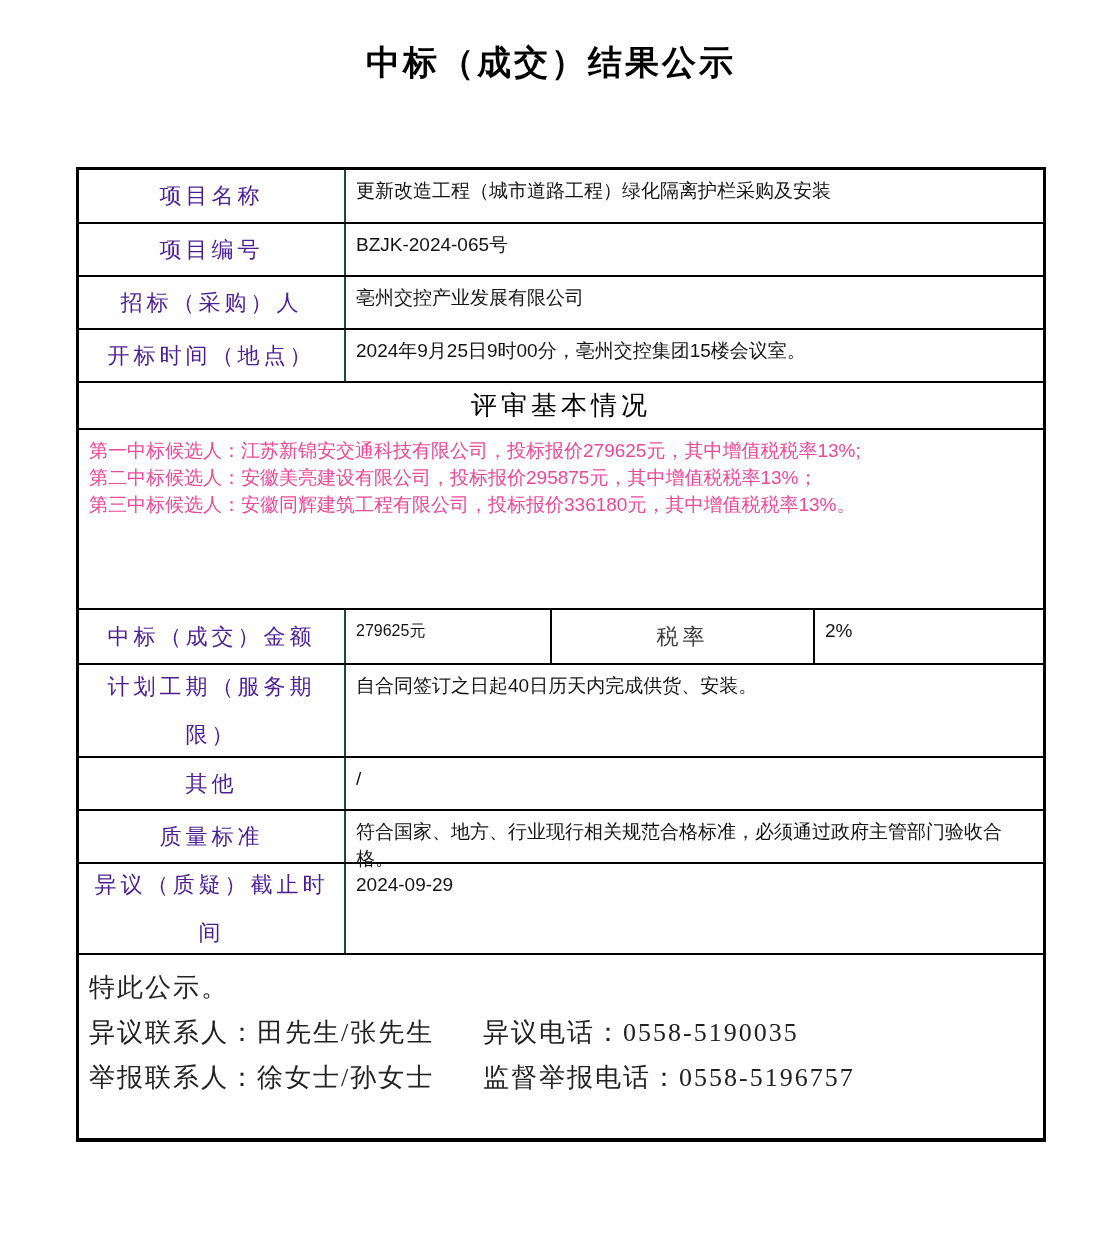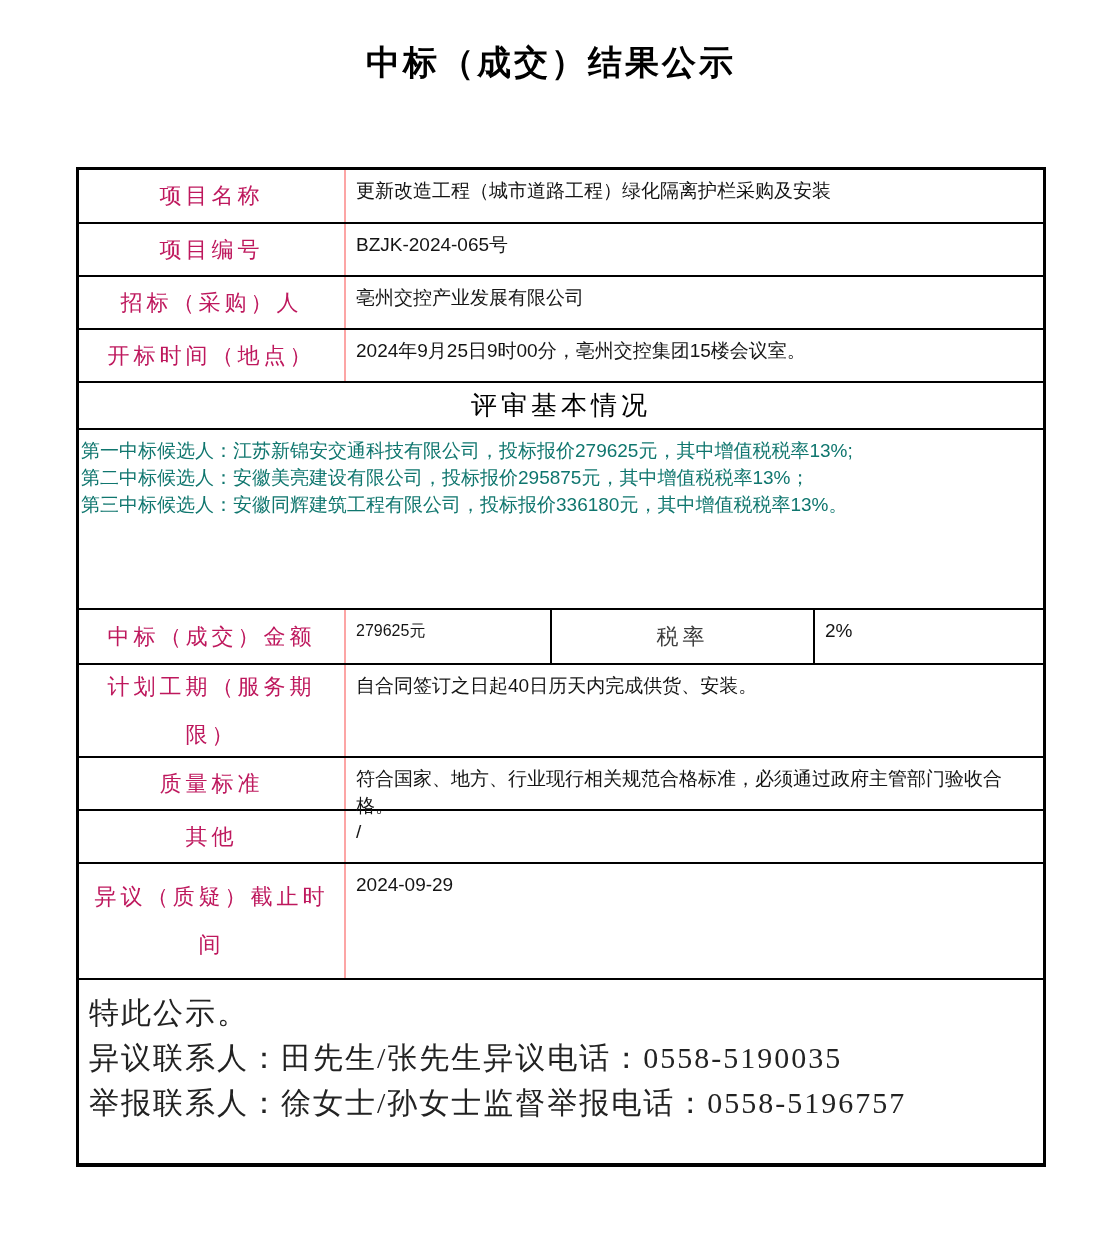--- a/index.html
+++ b/index.html
@@ -27,32 +27,32 @@
     left:76px; top:127px;
     width:970px;
     border:3px solid #000;
     border-bottom:4px solid #000;
     background:#fff;
   }
   .row { display:flex; border-top:2px solid #000; width:964px; }
   .row.first { border-top:none; }
 
   .h52{height:52px}.h53{height:53px}.h47{height:47px}.h180{height:180px}
-  .h55{height:55px}.h93{height:93px}.h91{height:116px}.h185{height:185px}
+  .h55{height:55px}.h93{height:93px}.h91{height:91px}.h185{height:185px}
 
   .lbl {
     width:267px;
     flex:0 0 267px;
-    border-right:2px solid #fca5a5;
+    border-right:2px solid #14532d;
     display:flex; align-items:center; justify-content:center;
     text-align:center;
     padding:0 12px;
     font-family:"Liberation Serif","DejaVu Serif",serif;
     font-size:22px;
-    color:#be185d;
+    color:#4c1d95;
     letter-spacing:4px;
     line-height:48px;
   }
   .val {
     flex:1 1 auto;
     padding:7px 10px 0 10px;
     font-size:19px;
     color:#141414;
     line-height:27px;
     text-align:left;
@@ -72,29 +72,29 @@
   }
 
   .review-head {
     width:100%;
     display:flex; align-items:center; justify-content:center;
     font-family:Liberation Sans, sans-serif;
     font-size:26px; color:#000000; letter-spacing:4px;
   }
   .review-body {
     width:100%;
-    padding:7px 10px 0 2px;
-    font-size:19px; color:#0f766e; line-height:27px;
+    padding:7px 10px 0 10px;
+    font-size:19px; color:#ec4899; line-height:27px;
   }
 
   .notice {
     width:100%;
     padding:10px 10px 0 10px;
     font-family:"Liberation Serif","DejaVu Serif",serif;
-    font-size:30px;
+    font-size:26px;
     color:#222;
     letter-spacing:2px;
     line-height:45px;
   }
   .c-left { display:inline-block; min-width:394px; }
 </style>
 </head>
 <body>
 
 <div class="page">
@@ -142,27 +142,27 @@
       <div class="lbl-mid">税率</div>
       <div class="val">2%</div>
     </div>
 
     <div class="row h93">
       <div class="lbl">计划工期（服务期限）</div>
       <div class="val">自合同签订之日起40日历天内完成供货、安装。</div>
     </div>
 
     <div class="row h53">
-      <div class="lbl">质量标准</div>
-      <div class="val">符合国家、地方、行业现行相关规范合格标准，必须通过政府主管部门验收合格。</div>
+      <div class="lbl">其他</div>
+      <div class="val">/</div>
     </div>
 
     <div class="row h53">
-      <div class="lbl">其他</div>
-      <div class="val">/</div>
+      <div class="lbl">质量标准</div>
+      <div class="val">符合国家、地方、行业现行相关规范合格标准，必须通过政府主管部门验收合格。</div>
     </div>
 
     <div class="row h91">
       <div class="lbl">异议（质疑）截止时间</div>
       <div class="val">2024-09-29</div>
     </div>
 
     <div class="row h185">
       <div class="notice">
         <div>特此公示。</div>

